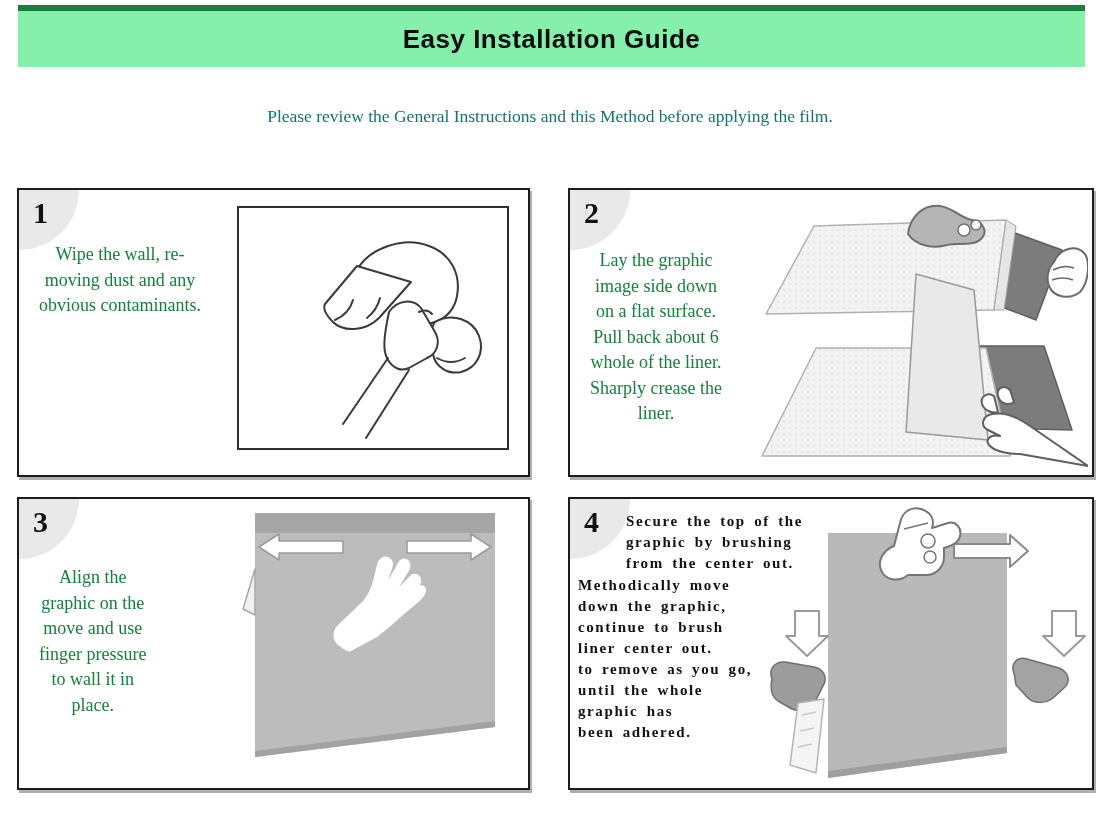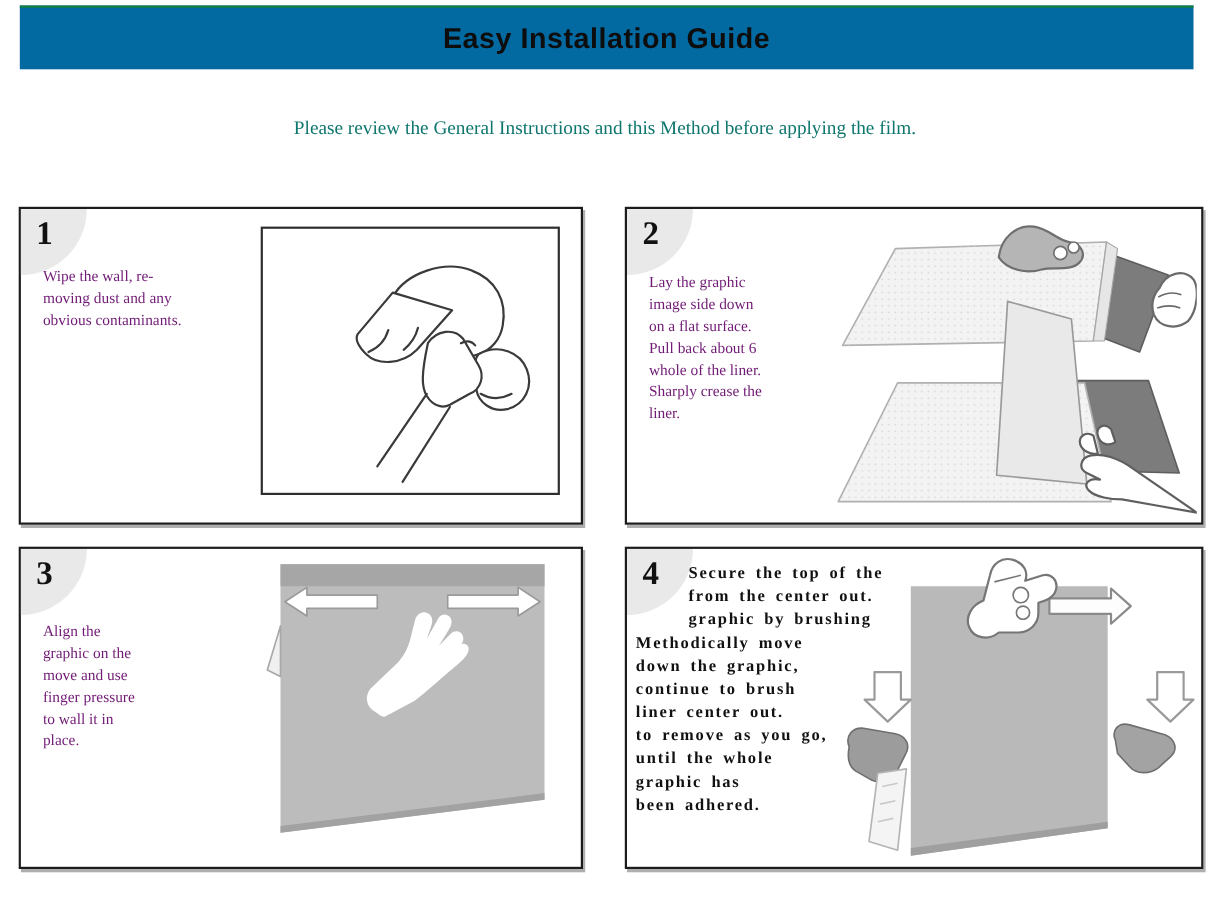--- a/index.html
+++ b/index.html
@@ -1,32 +1,32 @@
 <!DOCTYPE html>
 <html><head>
 <meta charset="utf-8">
 <style>
   html,body{margin:0;padding:0;background:#ffffff;}
   .page{position:relative;width:1100px;height:832px;background:#ffffff;overflow:hidden;
         font-family:"Liberation Serif", serif;color:#1a1a1a;}
-  .header-bar{position:absolute;left:18px;top:5px;width:1067px;height:56px;background:#0369a1;
-        border-top:2px solid #15803d;display:flex;align-items:center;justify-content:center;}
+  .header-bar{position:absolute;left:18px;top:5px;width:1067px;height:56px;background:#86efac;
+        border-top:6px solid #15803d;display:flex;align-items:center;justify-content:center;}
   .header-bar .title{font-family:"Liberation Sans", sans-serif;font-weight:bold;font-size:26px;
         color:#0d0d0d;letter-spacing:0.5px;}
   .intro{position:absolute;left:0;top:106px;width:1100px;text-align:center;font-size:17.5px;color:#0f766e;}
   .panel{position:absolute;background:#ffffff;border:2.5px solid #1c1c1c;
         box-shadow:2px 3px 0 rgba(110,110,110,0.55);overflow:hidden;}
   .p1{left:17px;top:188px;width:509px;height:285px;}
   .p2{left:568px;top:188px;width:522px;height:285px;}
   .p3{left:17px;top:497px;width:509px;height:289px;}
   .p4{left:568px;top:497px;width:522px;height:289px;}
   .corner{position:absolute;left:-60px;top:-60px;width:120px;height:120px;border-radius:50%;
         background:#e9e9e9;}
   .num{position:absolute;left:14px;top:6px;font-weight:bold;font-size:30px;color:#111;}
-  .ptext{position:absolute;font-size:14px;line-height:1.42;color:#701a75;}
+  .ptext{position:absolute;font-size:18px;line-height:1.42;color:#15803d;text-align:center;}
   .p1 .ptext{left:20px;top:52px;}
   .p2 .ptext{left:20px;top:58px;}
   .p3 .ptext{left:20px;top:66px;}
   .illu-frame{position:absolute;left:218px;top:16px;width:268px;height:240px;border:2px solid #2e2e2e;
         background:#fff;}
   .illu{position:absolute;}
   .p2 .illu{right:4px;top:8px;}
   .p3 .illu{left:222px;top:8px;}
   .p4 .illu{right:4px;top:4px;}
   .bold-steps{position:absolute;font-weight:bold;font-size:15px;line-height:21px;
@@ -148,22 +148,22 @@
         <path d="M100,140 C92,136 90,126 96,119 L120,96 C126,90 130,82 132,74 L136,58 C137,52 142,48 147,50 C152,52 153,57 151,62 L147,74 L157,56 C159,51 165,50 168,54 C171,58 169,63 166,67 L158,80 L169,69 C173,65 179,67 180,72 C181,76 178,80 174,84 L176,80 C180,76 186,79 185,84 C184,89 180,93 175,97 L162,108 C153,116 145,123 136,130 L110,144 C107,146 103,142 100,140 Z" fill="#ffffff"></path>
       </g>
     </svg>
   </div>
 
   <div class="panel p4">
     <div class="corner"></div>
     <div class="num">4</div>
     <div class="bold-steps block1">
       <div>Secure the top of the</div>
+      <div>graphic by brushing</div>
       <div>from the center out.</div>
-      <div>graphic by brushing</div>
     </div>
     <div class="bold-steps block2">
       <div>Methodically move</div>
       <div>down the graphic,</div>
       <div>continue to brush</div>
       <div>liner center out.</div>
       <div>to remove as you go,</div>
       <div>until the whole</div>
       <div>graphic has</div>
       <div>been adhered.</div>

